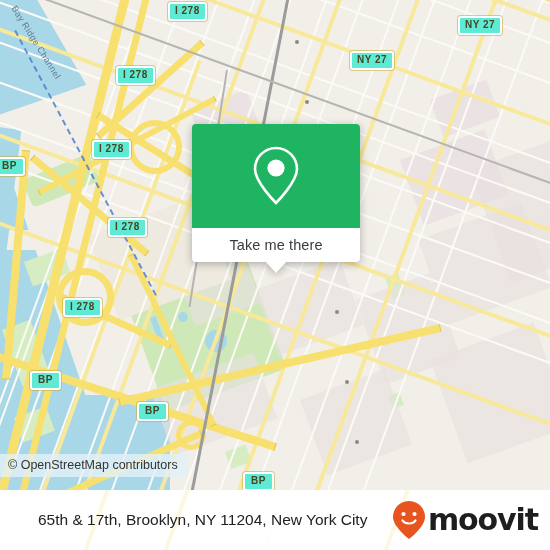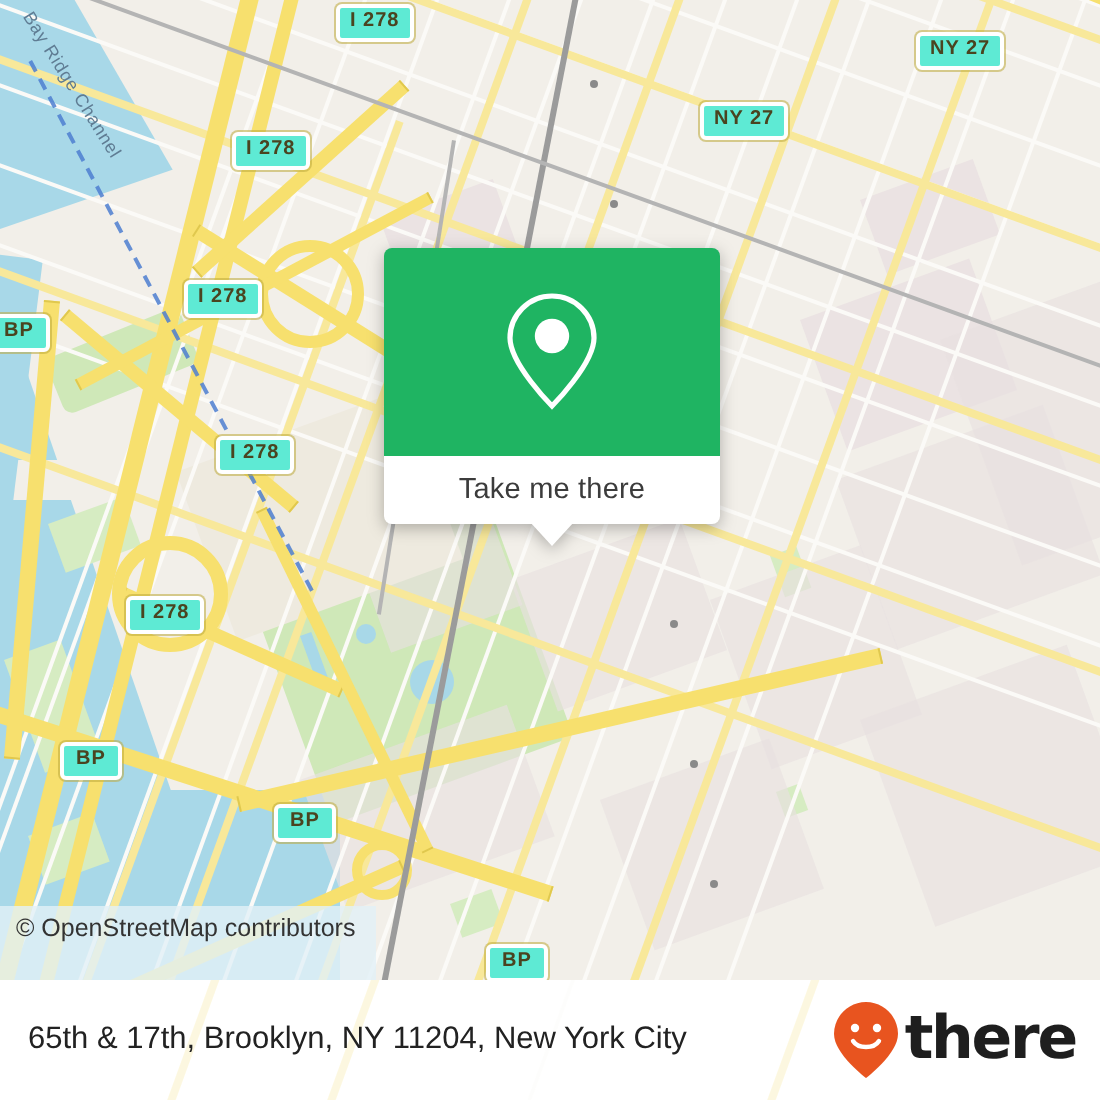--- a/index.html
+++ b/index.html
@@ -68,26 +68,26 @@
     transform-origin:0 0;
     opacity:.85;
   }
 
   .station{
     position:absolute;width:4px;height:4px;background:#8a8a8a;border-radius:50%;
   }
 
   
   #attribution{
-    position:absolute;left:0;bottom:0;
+    position:absolute;left:0;bottom:13px;
     background:rgba(226,240,247,.82);
     color:#333;
     font-size:12.5px;
     line-height:20px;
-    padding:1px 10px 16px 8px;
+    padding:1px 10px 2px 8px;
     white-space:nowrap;
     font-family:"Liberation Sans",sans-serif;
   }
 
   
   #popup{
     position:absolute;
     left:192px;top:124px;
     width:168px;
     filter:drop-shadow(0 2px 4px rgba(0,0,0,.28));
@@ -135,20 +135,21 @@
     opacity:.30;
     overflow:hidden;
   }
   #footer-title{
     position:relative;
     color:#222;
     font-size:15.5px;
     white-space:nowrap;
     font-family:"Liberation Sans",sans-serif;
     z-index:2;
+    margin-left:24px;
   }
   #brand{
     position:absolute;right:12px;top:50%;transform:translateY(-50%);
     display:flex;align-items:center;z-index:2;
   }
   #brand-text{
     color:#1e1e1e;
     font-size:30px;
     font-weight:bold;
     letter-spacing:-1.1px;
@@ -317,17 +318,17 @@
 
     <div id="footer-title">65th &amp; 17th, Brooklyn, NY 11204, New York City</div>
 
     <div id="brand">
       <svg width="34" height="40" viewBox="0 0 34 40" style="margin-right:2px;">
         <path d="M17 1 C8.2 1 1 8.2 1 17 C1 27 17 39 17 39 C17 39 33 27 33 17 C33 8.2 25.8 1 17 1 Z" fill="#e8541f"></path>
         <circle cx="11.5" cy="14" r="2.1" fill="#ffffff"></circle>
         <circle cx="22.5" cy="14" r="2.1" fill="#ffffff"></circle>
         <path d="M10.5 20.5 C13 24.5 21 24.5 23.5 20.5" fill="none" stroke="#ffffff" stroke-width="2.2" stroke-linecap="round"></path>
       </svg>
-      <span id="brand-text">there</span>
+      <span id="brand-text">moovit</span>
     </div>
   </div>
 
 </div>
 
 </body></html>

